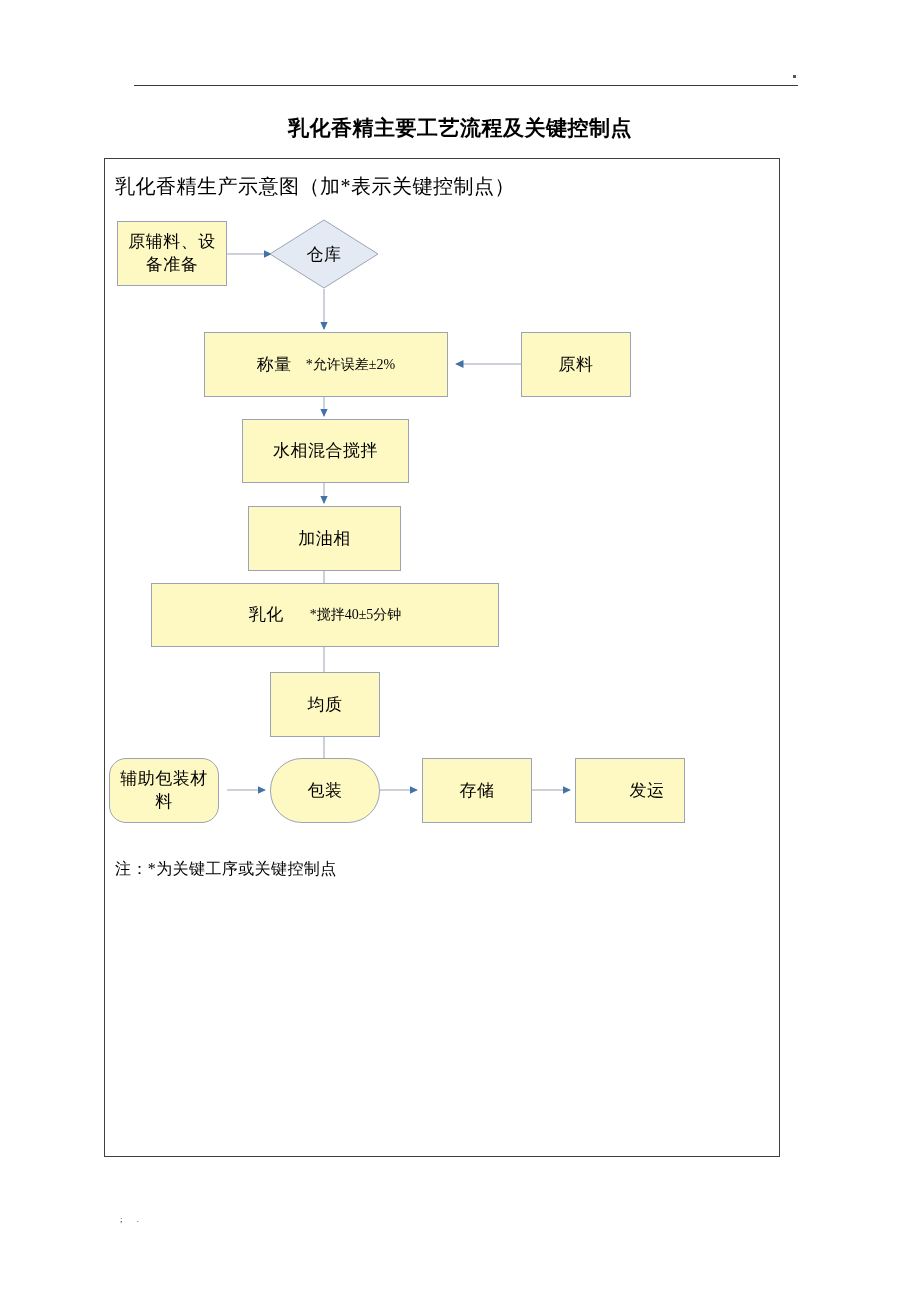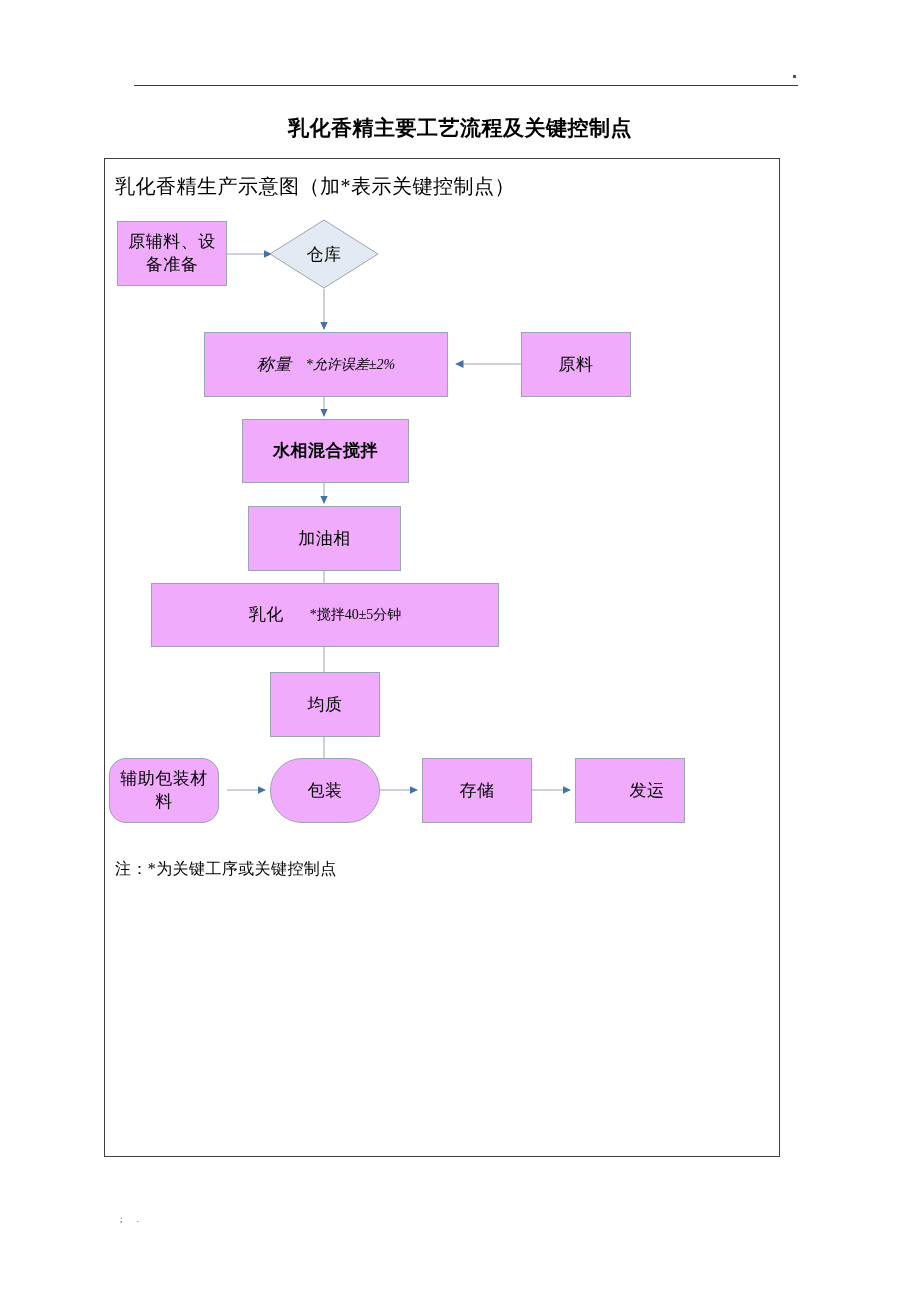--- a/index.html
+++ b/index.html
@@ -82,21 +82,21 @@
     position: absolute;
     left: 0;
     top: 0;
     width: 676px;
     height: 999px;
   }
 
   .node {
     position: absolute;
     box-sizing: border-box;
-    background: #f0abfc;
+    background: #fef9c3;
     border: 1px solid #9aa4b4;
     display: flex;
     align-items: center;
     justify-content: center;
     text-align: center;
     font-size: 17px;
     line-height: 1.25;
     letter-spacing: 0.5px;
     padding: 0 4px;
   }
@@ -191,31 +191,31 @@
       <span>原辅料、设备准备</span>
     </div>
 
     <div class="diamond" style="left:164px; top:60px; width:110px; height:70px;">
       <svg class="shape" viewBox="0 0 110 70" preserveAspectRatio="none">
         <polygon points="55,1 109,35 55,69 1,35" fill="#e4eaf4" stroke="#9aa4b4" stroke-width="1"></polygon>
       </svg>
       <div class="label">仓库</div>
     </div>
 
-    <div class="node" style="left:99px; top:173px; width:244px; height:65px;font-style:italic;">
+    <div class="node" style="left:99px; top:173px; width:244px; height:65px;">
       <span>称量</span>
       <span style="display:inline-block;width:14px;"></span>
       <span class="sub">*允许误差±2%</span>
     </div>
 
     <div class="node" style="left:416px; top:173px; width:110px; height:65px;">
       <span>原料</span>
     </div>
 
-    <div class="node" style="left:137px; top:260px; width:167px; height:64px;font-weight:bold;">
+    <div class="node" style="left:137px; top:260px; width:167px; height:64px;">
       <span>水相混合搅拌</span>
     </div>
 
     <div class="node" style="left:143px; top:347px; width:153px; height:65px;">
       <span>加油相</span>
     </div>
 
     <div class="node" style="left:46px; top:424px; width:348px; height:64px;">
       <span>乳化</span>
       <span style="display:inline-block;width:26px;"></span>

